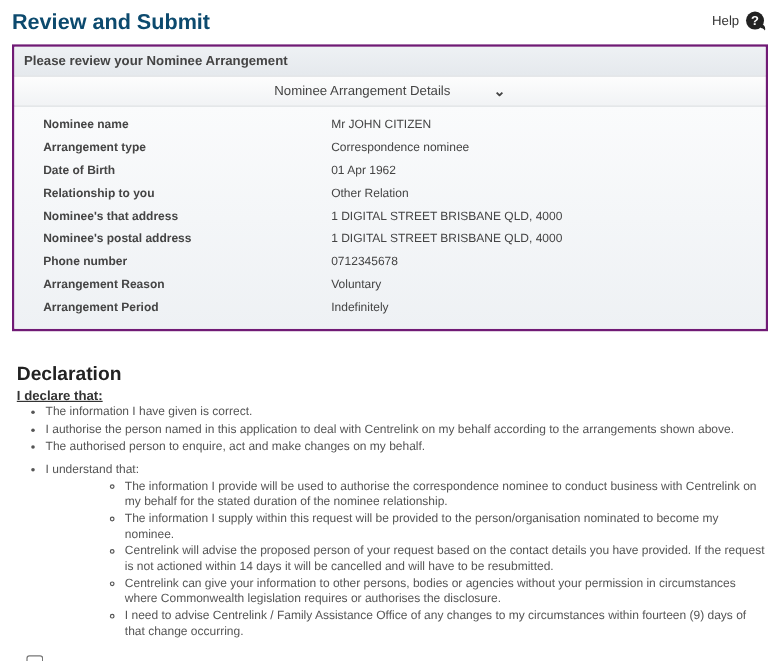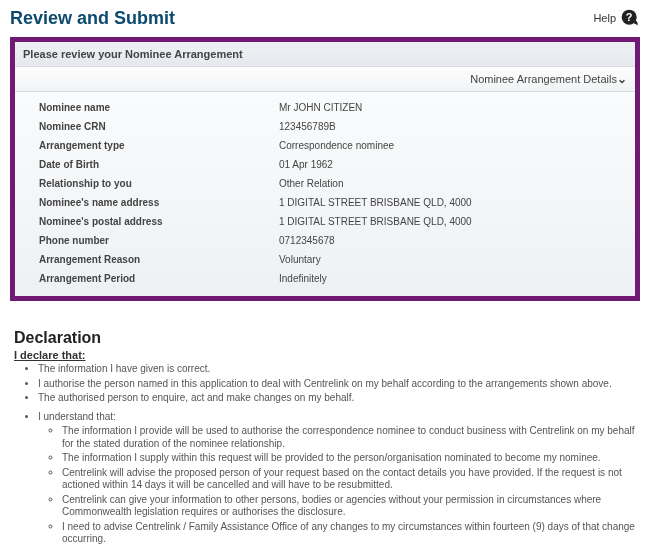--- a/index.html
+++ b/index.html
@@ -28,42 +28,43 @@
   }
   .help {
     display: flex;
     align-items: center;
     font-size: 11px;
     color: #333;
     gap: 4px;
   }
   .help svg { display: block; }
   .panel {
-    border: 5px solid #701a75;
+    border: 2px solid #701a75;
     background: #f7f8f9;
     margin-top: 2px;
   }
   .banner {
     background: linear-gradient(#eef1f4, #e5e9ed);
     border-bottom: 1px solid #d9dcdf;
     font-weight: bold;
     color: #444;
     padding: 6px 8px;
     font-size: 11px;
   }
   .accordion {
     background: linear-gradient(#fdfdfd, #f1f3f5);
     border-bottom: 1px solid #d9dcdf;
     color: #444;
     padding: 5px 8px;
     font-size: 11px;
     display: flex;
-    justify-content: flex-end;
+    justify-content: center;
     align-items: center;
     cursor: pointer;
+    gap: 36px;
   }
   .chev { font-size: 12px; font-weight: bold; }
   .details {
     background: linear-gradient(#fafbfc, #eef1f4);
     padding: 6px 4px 8px 4px;
   }
   .row {
     display: flex;
     padding: 4px 4px;
   }
@@ -84,21 +85,21 @@
   }
   .decl-sub {
     font-weight: bold;
     font-size: 11px;
     margin: 2px 0 2px 4px;
     text-decoration: underline;
   }
   ul.top { margin: 2px 0 2px 28px; padding: 0; }
   ul.top > li { margin-bottom: 2px; font-size: 10px; color:#555; line-height: 1.25; }
   ul.nested { margin: 2px 0 2px 24px; padding: 0; }
-  ul.nested > li { margin-bottom: 2px; font-size: 10px; color:#555; line-height: 1.25; }
+  ul.nested > li { margin-bottom: 2px; font-size: 10px; color:#555; line-height: 1.25; margin-left: 42px; }
   .accept-row {
     margin: 10px 0 0 8px;
     display: flex;
     align-items: center;
     gap: 6px;
   }
   .accept-row input { width: 14px; height: 14px; }
 </style>
 </head>
 <body>
@@ -126,37 +127,33 @@
       <span>Nominee Arrangement Details</span>
       <span class="chev">⌄</span>
     </div>
 
     <div class="details">
       <div class="row">
         <div class="label">Nominee name</div>
         <div class="value-col">Mr JOHN CITIZEN</div>
       </div>
       <div class="row">
-        <div class="label">Nominee CRN</div>
-        <div class="value-col">123456789B</div>
-      </div>
-      <div class="row">
         <div class="label">Arrangement type</div>
         <div class="value-col">Correspondence nominee</div>
       </div>
       <div class="row">
         <div class="label">Date of Birth</div>
         <div class="value-col">01 Apr 1962</div>
       </div>
       <div class="row">
         <div class="label">Relationship to you</div>
         <div class="value-col">Other Relation</div>
       </div>
       <div class="row">
-        <div class="label">Nominee's name address</div>
+        <div class="label">Nominee's that address</div>
         <div class="value-col">1 DIGITAL STREET BRISBANE QLD, 4000</div>
       </div>
       <div class="row">
         <div class="label">Nominee's postal address</div>
         <div class="value-col">1 DIGITAL STREET BRISBANE QLD, 4000</div>
       </div>
       <div class="row">
         <div class="label">Phone number</div>
         <div class="value-col">0712345678</div>
       </div>

